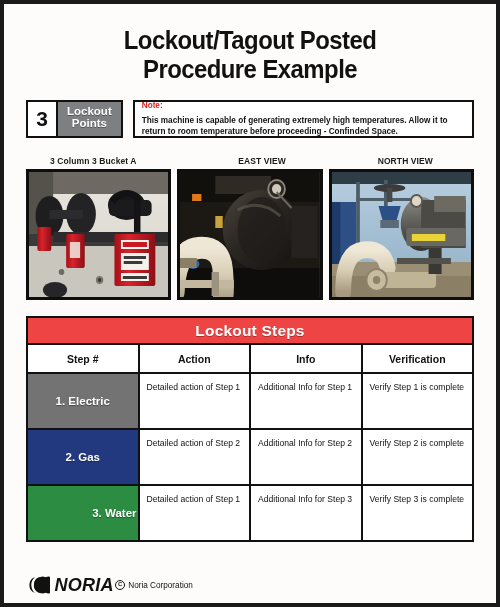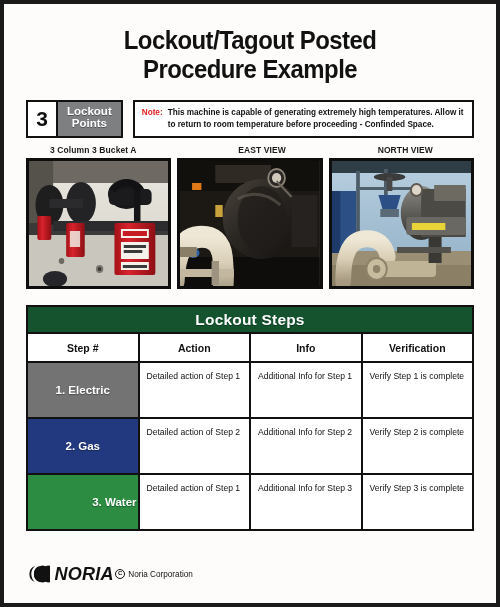--- a/index.html
+++ b/index.html
@@ -90,20 +90,21 @@
     padding: 4px 7px 4px 7px;
     display: flex;
     align-items: center;
     height: 38px;
   }
   .note-inner {
     display: flex;
     align-items: flex-start;
     gap: 5px;
     width: 100%;
+    flex-direction: column;
   }
   .note-label {
     color: #e02020;
     font-weight: bold;
     font-size: 8.2px;
     flex: 0 0 auto;
     padding-top: 0.5px;
     font-stretch: condensed;
   }
   .note-text {
@@ -111,21 +112,21 @@
     line-height: 1.45;
     color: #111111;
     font-weight: bold;
     font-stretch: condensed;
   }
 
   
   .caption-row {
     display: flex;
     gap: 6px;
-    margin-top: 7px;
+    margin-top: 18px;
   }
   .caption-cell {
     flex: 1 1 0;
     text-align: center;
     font-size: 8.5px;
     font-weight: bold;
     color: #1a1a1a;
     letter-spacing: 0.1px;
     font-stretch: condensed;
   }
@@ -152,21 +153,21 @@
   .tbl {
     width: 100%;
     border-collapse: collapse;
     table-layout: fixed;
   }
   .tbl th, .tbl td {
     border: 2px solid #111111;
     box-sizing: border-box;
   }
   .tbl-title {
-    background: #14532d;
+    background: #ef4444;
     color: #ffffff;
     font-size: 15.5px;
     font-weight: bold;
     text-align: center;
     height: 27px;
     letter-spacing: 0.2px;
     text-shadow: 0 1px 0 rgba(0,0,0,0.3);
     font-stretch: condensed;
   }
   .col-head {

